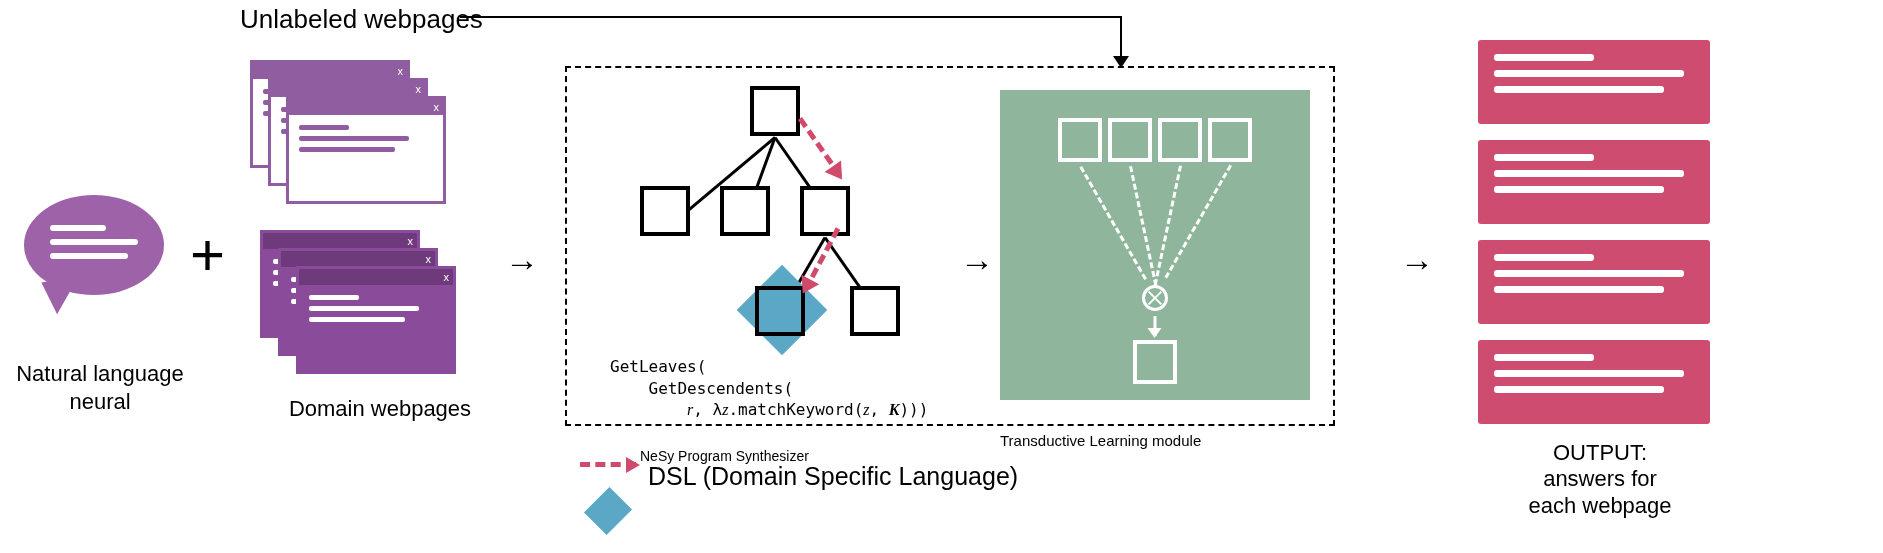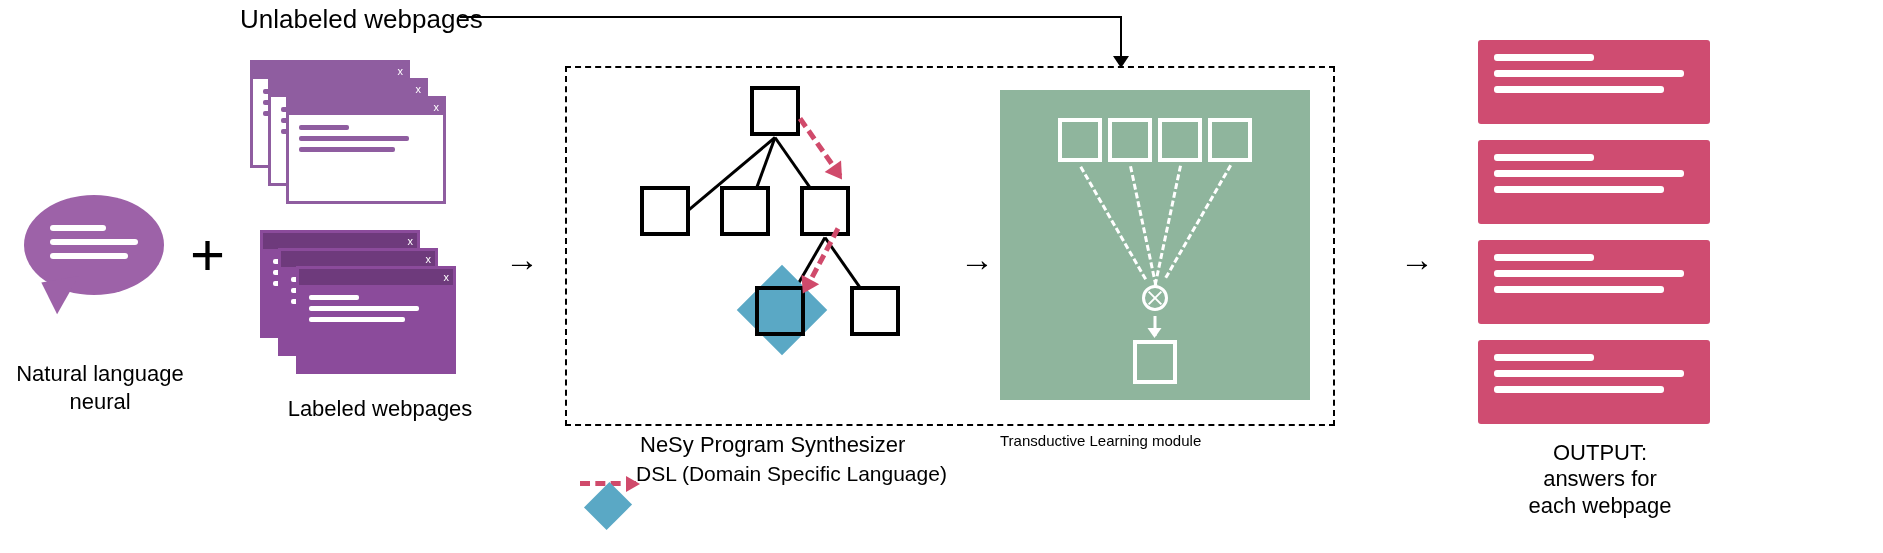--- a/index.html
+++ b/index.html
@@ -315,24 +315,24 @@
   }
 
   
   .center-labels {
     position:absolute;
     left:580px; top:432px;
     width:780px;
   }
   .cl-row {
     margin-top:2px;
-    font-size:21px;
+    font-size:25px;
     display:flex;
-    align-items:flex-end;
-    gap:0;
+    align-items:flex-start;
+    gap:12px;
   }
   .dsl-arrow {
     display:inline-block;
     width:56px;
     border-top:5px dashed #d04a6b;
     position:relative;
     vertical-align:middle;
   }
   .dsl-arrow::after {
     content:'';
@@ -343,21 +343,21 @@
     border-bottom:8px solid transparent;
   }
   .mini-diamond {
     display:inline-block;
     width:36px; height:36px;
     background:#5aa8c5;
     transform:rotate(45deg);
     margin:0 12px;
   }
 
-  .nesy-label { position:absolute; left:640px; top:432px; font-size:22px;}
+  .nesy-label { position:absolute; left:640px; top:448px; font-size:14px;}
   .trans-label { position:absolute; left:1000px; top:432px; font-size:15px; width:320px; }
 
   
   .out-stack {
     position:absolute;
     left:1478px;
     top:40px;
   }
   .out-card {
     width:232px;
@@ -462,21 +462,21 @@
       <div class="titlebar">
         <span class="x">x</span>
       </div>
       <div class="body">
         <div class="tline b1"></div>
         <div class="tline b2"></div>
         <div class="tline b3"></div>
       </div>
     </div>
 </div>
-<div class="label labeled-label">Labeled webpages</div>
+<div class="label labeled-label">Domain webpages</div>
 
 <div class="arrow arrow1">→</div>
 <div class="arrow arrow2">→</div>
 <div class="arrow arrow3">→</div>
 
 <div class="center-box"></div>
 
 <div class="tree">
 
   <div class="edge" style="left:175px; top:50px; width:130px; transform:rotate(140deg);"></div>
@@ -490,20 +490,23 @@
   <div class="node n-a"></div>
   <div class="node n-b"></div>
   <div class="node n-c"></div>
   <div class="node n-e"></div>
   <div class="diamond"></div>
   <div class="node n-d" style="border:4px solid #000; background:transparent;"></div>
 
   <div class="dash-arrow-1"></div>
   <div class="dash-arrow-2"></div>
 
+  <div class="code-block"><span>GetLeaves(</span>
+<span>    GetDescendents(</span>
+<span>        </span><i>r</i><span>, λ</span><i>z</i><span>.matchKeyword(</span><i>z</i><span>, </span><b>K</b><span>)))</span></div>
 </div>
 
 <div class="trans-box">
   <div class="tb-cells">
     <div class="tb-cell"></div>
     <div class="tb-cell"></div>
     <div class="tb-cell"></div>
     <div class="tb-cell"></div>
   </div>
 

